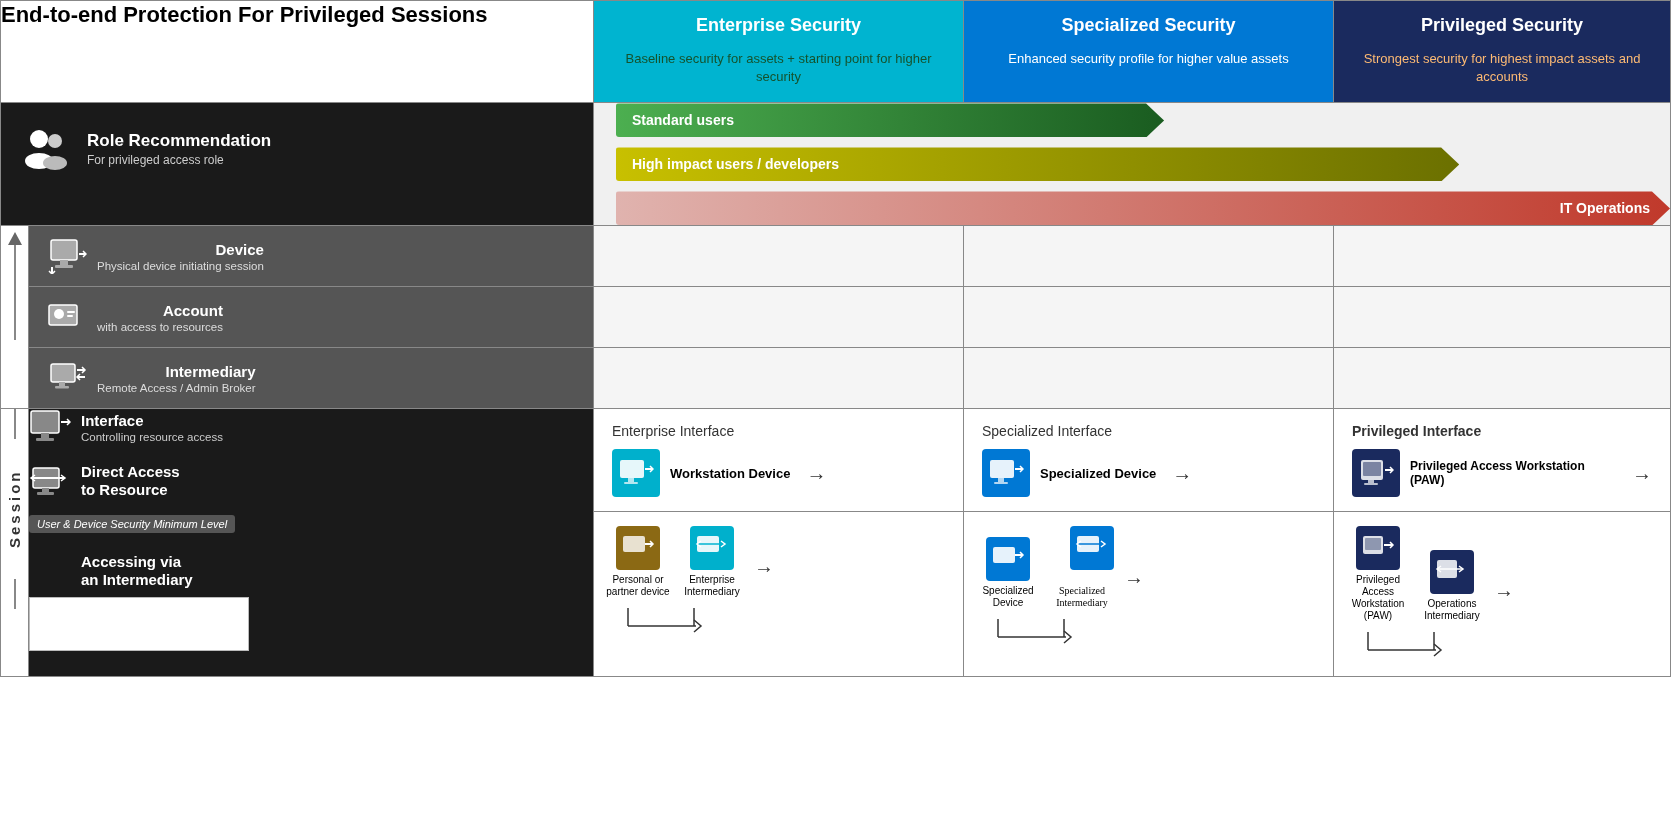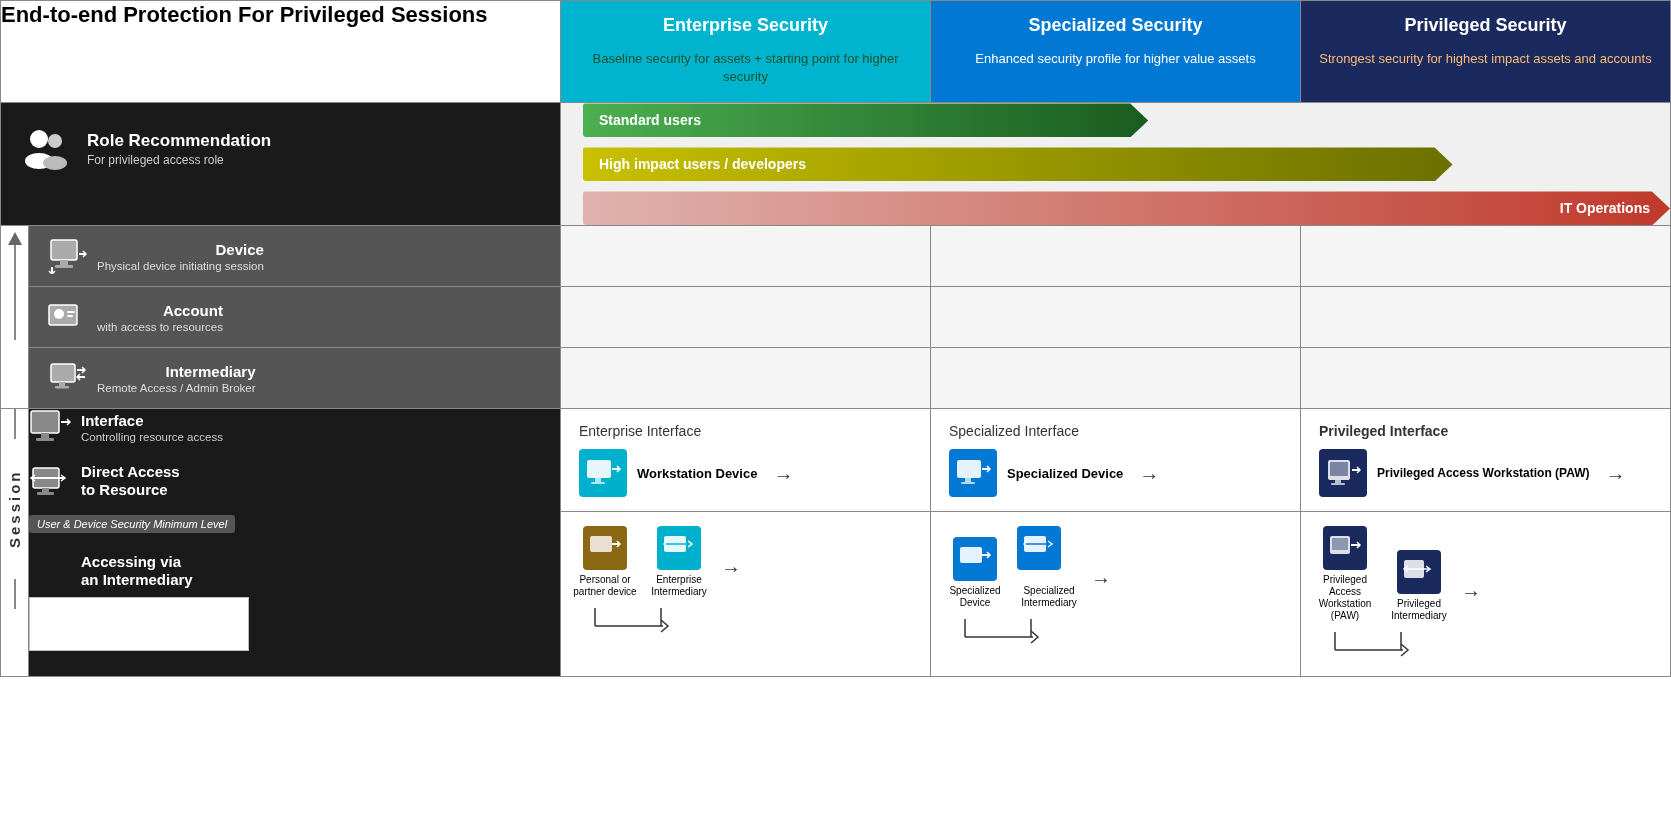--- a/index.html
+++ b/index.html
@@ -211,21 +211,21 @@
         <h1>End-to-end Protection For Privileged Sessions</h1>
       </td>
       <td class="col-enterprise" style="width:370px;">
         <div class="col-header">Enterprise Security</div>
         <div class="col-desc">Baseline security for assets + starting point for higher security</div>
       </td>
       <td class="col-specialized" style="width:370px;">
         <div class="col-header">Specialized Security</div>
         <div class="col-desc">Enhanced security profile for higher value assets</div>
       </td>
-      <td class="col-privileged" style="width:370px;">
+      <td class="col-privileged" style="width:337px;">
         <div class="col-header">Privileged Security</div>
         <div class="col-desc">Strongest security for highest impact assets and accounts</div>
       </td>
     </tr>
   </thead>
   <tbody>
 
     <tr>
       <td colspan="2" class="role-left">
         <div class="role-left icon-area">
@@ -509,21 +509,21 @@
                 <svg width="34" height="28" viewBox="0 0 34 28" fill="none">
                   <rect x="2" y="2" width="22" height="16" rx="2" fill="white" opacity="0.9"></rect>
                   <line x1="24" y1="10" x2="32" y2="10" stroke="white" stroke-width="2"></line>
                   <polyline points="29,7 32,10 29,13" fill="none" stroke="white" stroke-width="1.5"></polyline>
                 </svg>
               </div>
               <div style="font-size:10px;text-align:center;max-width:64px;line-height:1.2;">Specialized
 Device</div>
             </div>
 
-            <div style="display:flex;flex-direction:column;align-items:flex-start;gap:15px;">
+            <div style="display:flex;flex-direction:column;align-items:flex-end;gap:15px;font-family:Liberation Serif, serif;">
               <div class="device-icon-box device-icon-specialized" style="width:44px;height:44px;">
                 <svg width="34" height="28" viewBox="0 0 34 28" fill="none">
                   <rect x="2" y="2" width="22" height="16" rx="2" fill="white" opacity="0.9"></rect>
                   <line x1="2" y1="10" x2="30" y2="10" stroke="#0078d4" stroke-width="1.5"></line>
                   <polyline points="6,7 2,10 6,13" fill="none" stroke="white" stroke-width="1.5"></polyline>
                   <polyline points="26,7 30,10 26,13" fill="none" stroke="white" stroke-width="1.5"></polyline>
                 </svg>
               </div>
               <div style="font-size:10px;text-align:center;max-width:64px;line-height:1.2;">Specialized
 Intermediary</div>
@@ -558,21 +558,21 @@
 
             <div style="display:flex;flex-direction:column;align-items:center;gap:4px;">
               <div class="device-icon-box device-icon-privileged" style="width:44px;height:44px;">
                 <svg width="34" height="28" viewBox="0 0 34 28" fill="none">
                   <rect x="2" y="2" width="20" height="18" rx="2" fill="white" opacity="0.85"></rect>
                   <line x1="2" y1="11" x2="28" y2="11" stroke="white" stroke-width="1.5"></line>
                   <polyline points="6,8 2,11 6,14" fill="none" stroke="white" stroke-width="1.5"></polyline>
                   <polyline points="24,8 28,11 24,14" fill="none" stroke="white" stroke-width="1.5"></polyline>
                 </svg>
               </div>
-              <div style="font-size:10px;text-align:center;max-width:64px;line-height:1.2;">Privileged
+              <div style="font-size:10px;text-align:center;max-width:64px;line-height:1.2;">Operations
 Intermediary</div>
             </div>
             <span style="font-size:20px;color:#333;margin-bottom:20px;">→</span>
           </div>
           <svg width="150" height="32">
             <line x1="22" y1="2" x2="22" y2="20" stroke="#333" stroke-width="1.5"></line>
             <line x1="22" y1="20" x2="90" y2="20" stroke="#333" stroke-width="1.5"></line>
             <polyline points="88,14 95,20 88,26" fill="none" stroke="#333" stroke-width="1.5"></polyline>
             <line x1="88" y1="2" x2="88" y2="20" stroke="#333" stroke-width="1.5"></line>
           </svg>

